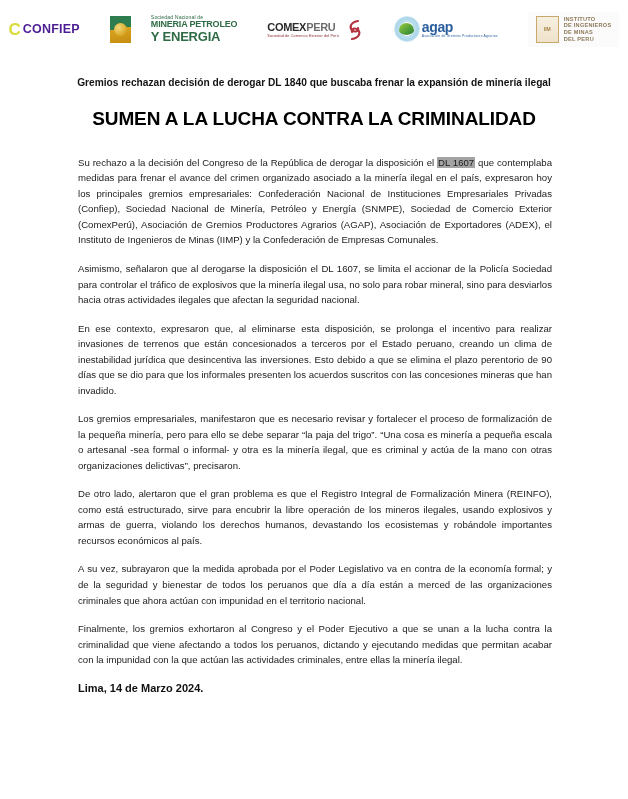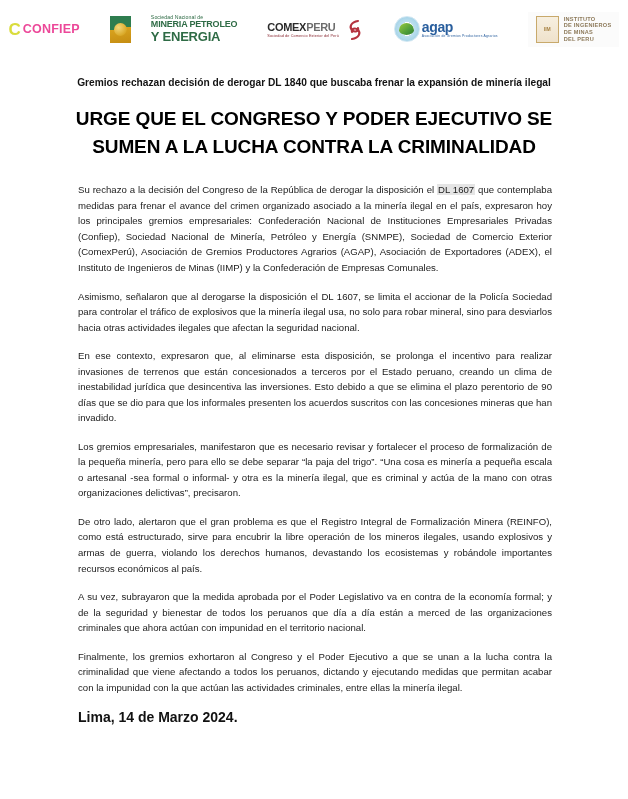--- a/index.html
+++ b/index.html
@@ -44,21 +44,21 @@
   .confiep .mark {
     font-size: 17px;
     font-weight: bold;
     color: #d9dc3c;
     line-height: 1;
     letter-spacing: -1px;
   }
   .confiep .wordmark {
     font-size: 12.5px;
     font-weight: bold;
-    color: #ec4899;
+    color: #4c1d95;
     letter-spacing: 0.2px;
   }
 
   
   .snmpe .badge {
     width: 21px; height: 27px;
     background: linear-gradient(170deg, #2e7d4f 0%, #2e7d4f 46%, #d8a21e 46%, #c58d12 100%);
     display: flex; align-items: center; justify-content: center;
     flex: none;
   }
@@ -137,25 +137,25 @@
   .para {
     font-size: 9.6px;
     line-height: 1.62;
     color: #1c1c1c;
     text-align: justify;
     margin: 0 0 13px 0;
     hyphens: none;
   }
   .para:last-child { margin-bottom: 0; }
   .hl {
-    background: #e5e5e5;
+    background: #a3a3a3;
     padding: 0 1px;
   }
   .signoff {
-    font-size: 14px;
+    font-size: 11px;
     font-weight: bold;
     color: #111111;
     margin-top: 14px;
   }
 </style>
 </head>
 <body>
 
 <div class="page">
 
@@ -208,21 +208,20 @@
         <div class="ln">DE MINAS</div>
         <div class="ln">DEL PERU</div>
       </span>
     </div>
 
   </div>
 
   <div class="kicker">Gremios rechazan decisión de derogar DL 1840 que buscaba frenar la expansión de minería ilegal</div>
 
   <div class="headline">
-    <div>URGE QUE EL CONGRESO Y PODER EJECUTIVO SE</div>
     <div>SUMEN A LA LUCHA CONTRA LA CRIMINALIDAD</div>
   </div>
 
   <div class="body-wrap">
 
     <p class="para"><span>Su rechazo a la decisión del Congreso de la República de derogar la disposición el </span><span class="hl">DL 1607</span><span> que contemplaba medidas para frenar el avance del crimen organizado asociado a la minería ilegal en el país, expresaron hoy los principales gremios empresariales: Confederación Nacional de Instituciones Empresariales Privadas (Confiep), Sociedad Nacional de Minería, Petróleo y Energía (SNMPE), Sociedad de Comercio Exterior (ComexPerú), Asociación de Gremios Productores Agrarios (AGAP), Asociación de Exportadores (ADEX), el Instituto de Ingenieros de Minas (IIMP) y la Confederación de Empresas Comunales.</span></p>
 
 
     <p class="para">Asimismo, señalaron que al derogarse la disposición el DL 1607, se limita el accionar de la Policía Sociedad para controlar el tráfico de explosivos que la minería ilegal usa, no solo para robar mineral, sino para desviarlos hacia otras actividades ilegales que afectan la seguridad nacional.</p>
 

